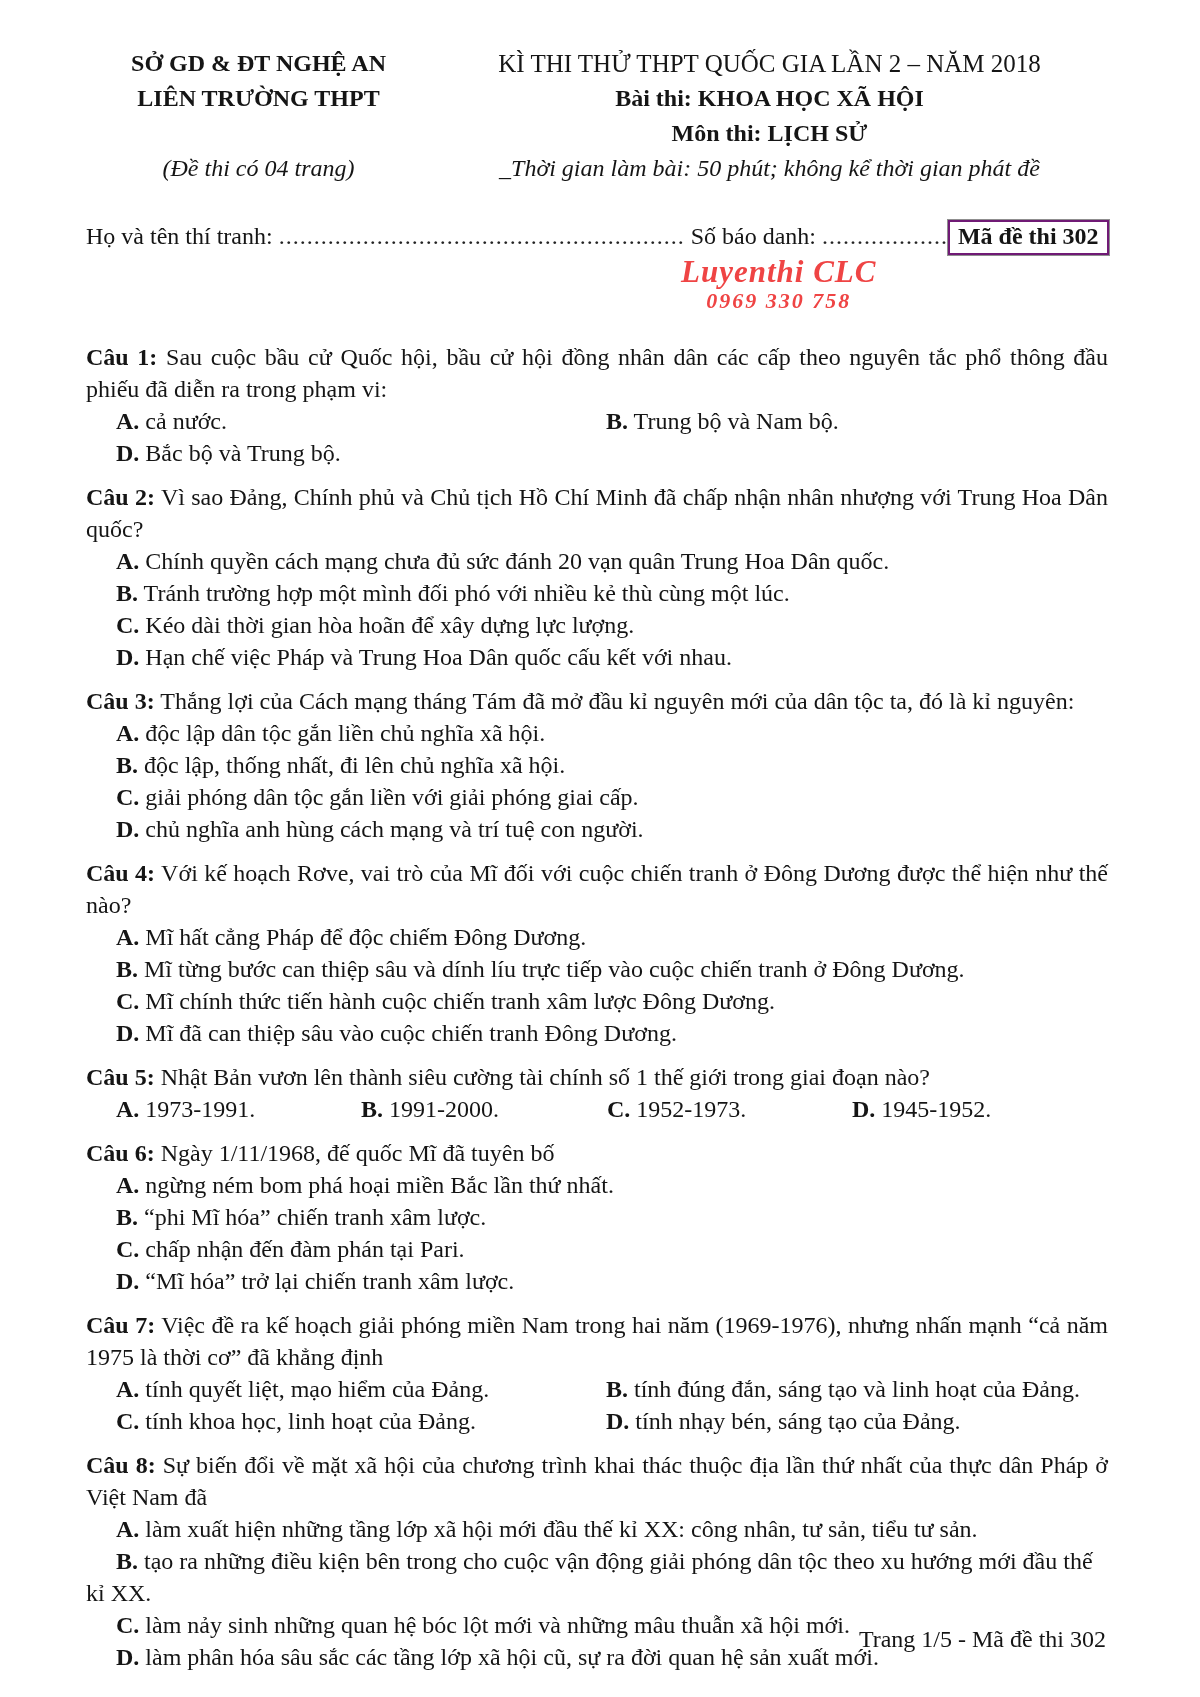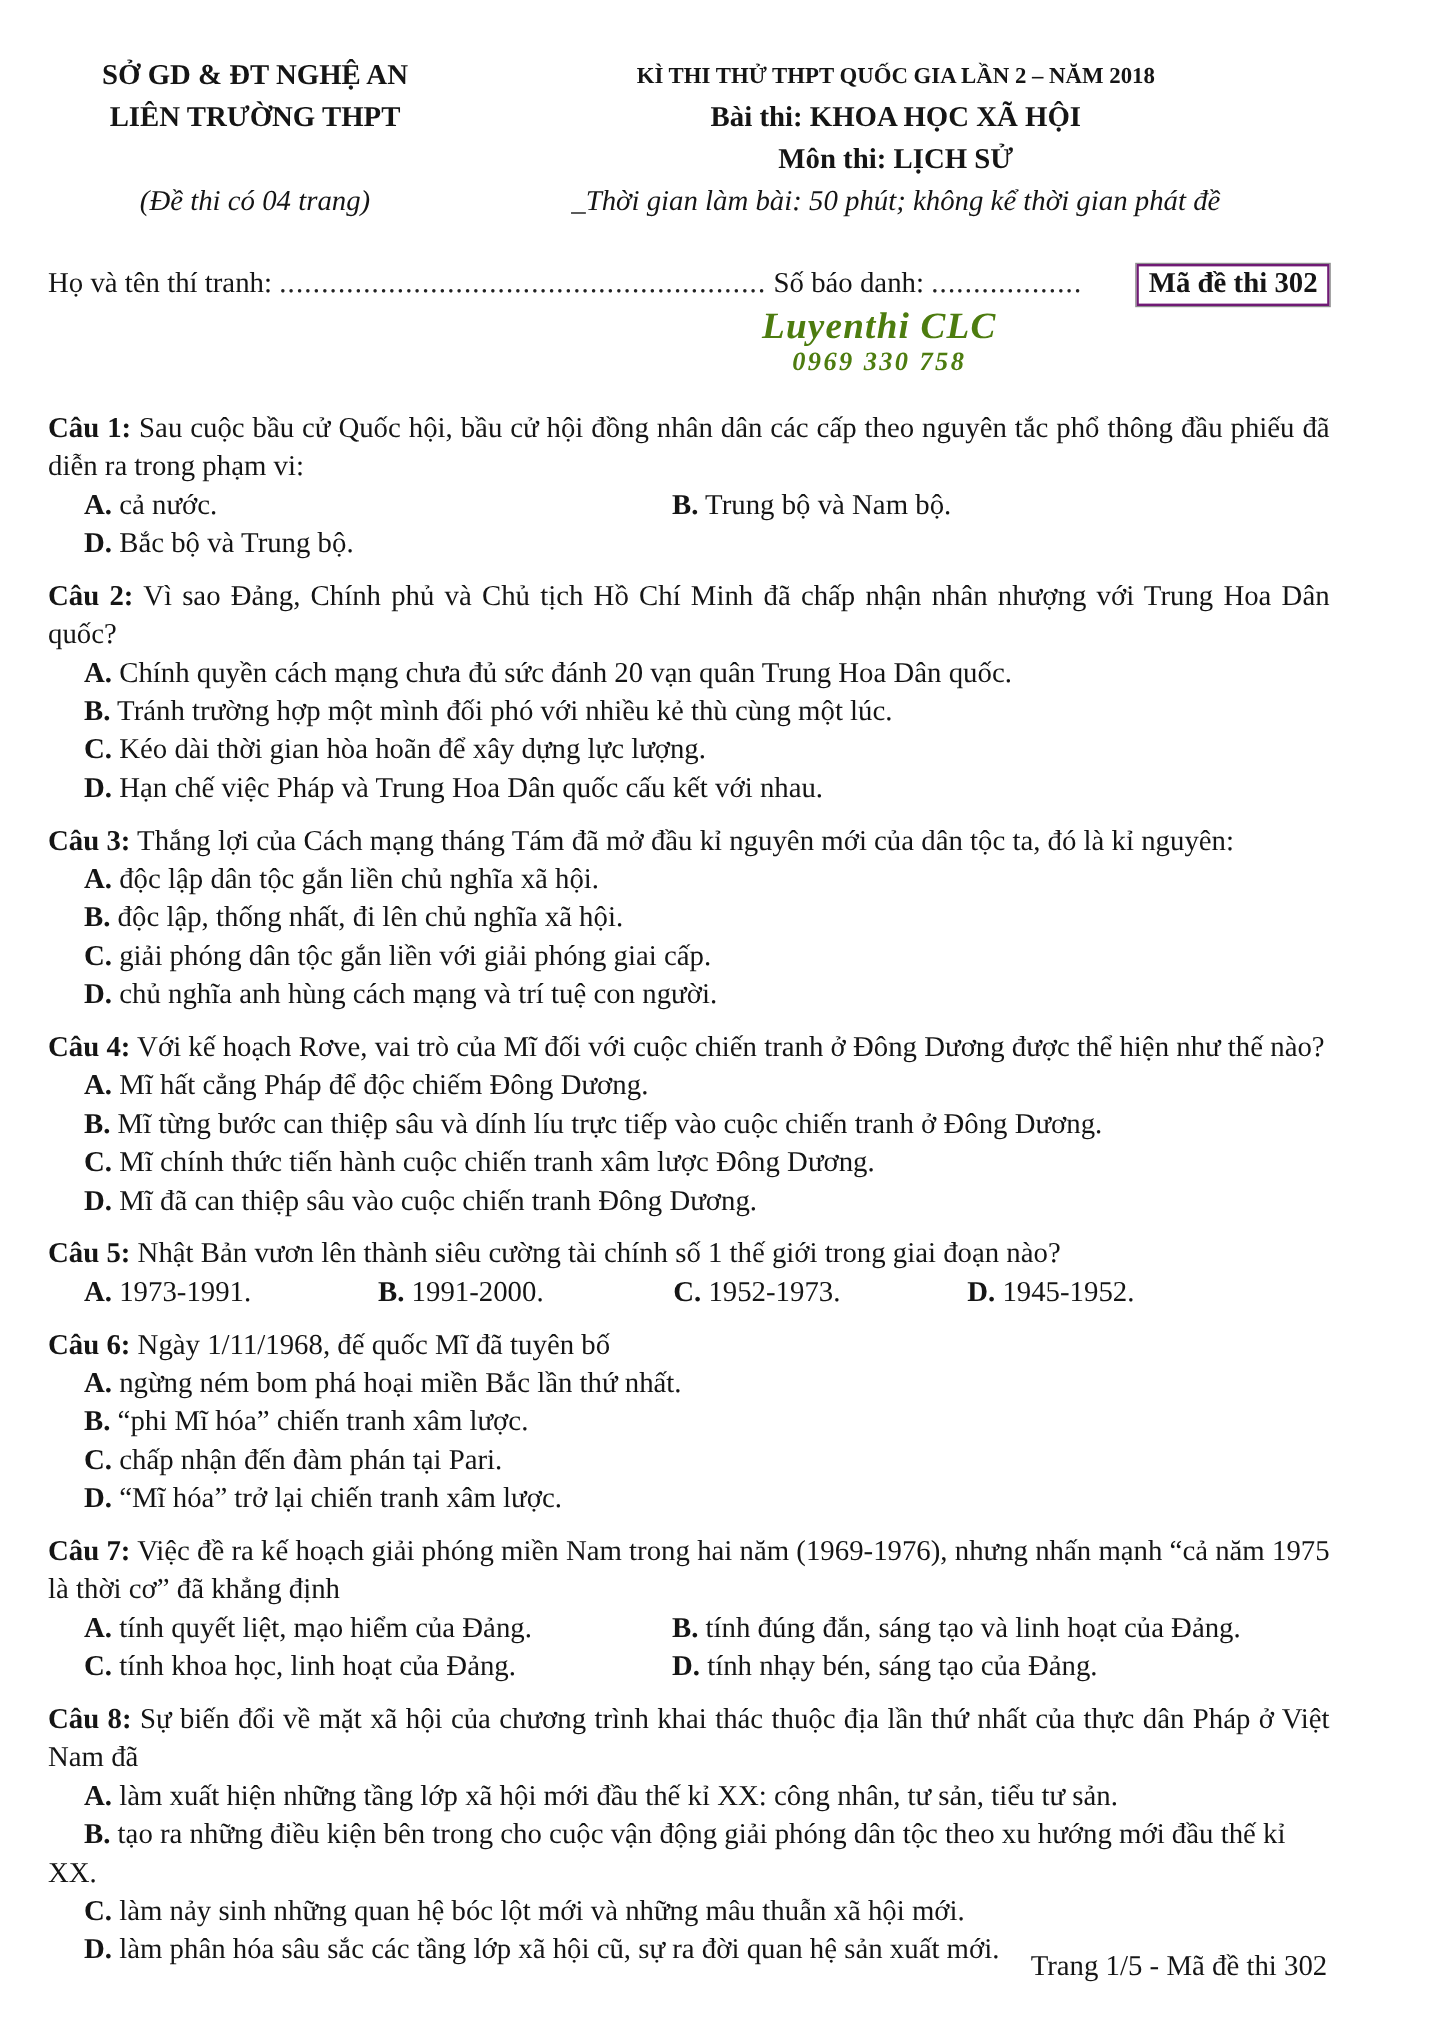--- a/index.html
+++ b/index.html
@@ -2,28 +2,28 @@
 <html lang="vi"><head>
 <meta charset="utf-8">
 <style>
   html,body{margin:0;padding:0;background:#fff;}
   body{
     width:1200px;height:1697px;overflow:hidden;
     font-family:"Liberation Serif","DejaVu Serif",serif;
     font-size:24px;color:#151515;
   }
   .page{position:relative;box-sizing:border-box;width:1168px;height:1697px;
-    padding:46px 60px 0 40px;}
+    padding:46px 60px 0 86px;}
   
   .header{display:flex;align-items:flex-start;}
   .h-left{width:345px;text-align:center;line-height:35px;font-weight:bold;}
   .h-left .note{font-weight:normal;font-style:italic;margin-top:35px;}
   .h-right{flex:1;text-align:center;line-height:35px;}
   .h-right .bold-line{font-weight:bold;}
-  .h-right .title-line{font-weight:bold;font-size:19px;}
+  .h-right .title-line{font-weight:normal;font-size:25px;}
   .h-right .time-line{font-style:italic;}
   .h-right .time-line b{font-weight:normal;}
   
   .student-row{display:flex;align-items:baseline;margin-top:34px;white-space:nowrap;}
   .dots{letter-spacing:1px;color:#222;}
   .code-box{margin-left:auto;font-weight:bold;border:2px solid #701a75;
     outline:1px solid #8f8f8f;padding:1px 8px 3px 8px;}
   .lbl{padding-right:6px;}
   .lbl2{padding:0 6px;}
   
@@ -63,21 +63,21 @@
   </div>
 
   <div class="student-row">
     <span class="lbl">Họ và tên thí tranh:</span>
     <span class="dots">..........................................................</span>
     <span class="lbl2">Số báo danh:</span>
     <span class="dots">..................</span>
     <span class="code-box">Mã đề thi 302</span>
   </div>
 
-  <div class="logo-wrap" style="color: #4d7c0f;">
+  <div class="logo-wrap" style="color: #ef4444;">
     <div class="logo-name">Luyenthi CLC</div>
     <div class="logo-phone">0969 330 758</div>
   </div>
 
   <div class="questions">
 
     <div class="q">
       <div class="q-head"><span class="q-label">Câu 1:</span> <span>Sau cuộc bầu cử Quốc hội, bầu cử hội đồng nhân dân các cấp theo nguyên tắc phổ thông đầu phiếu đã diễn ra trong phạm vi:</span></div>
       <div class="opts-2col">
         <div class="opt"><span class="opt-letter">A.</span> <span>cả nước.</span></div>

